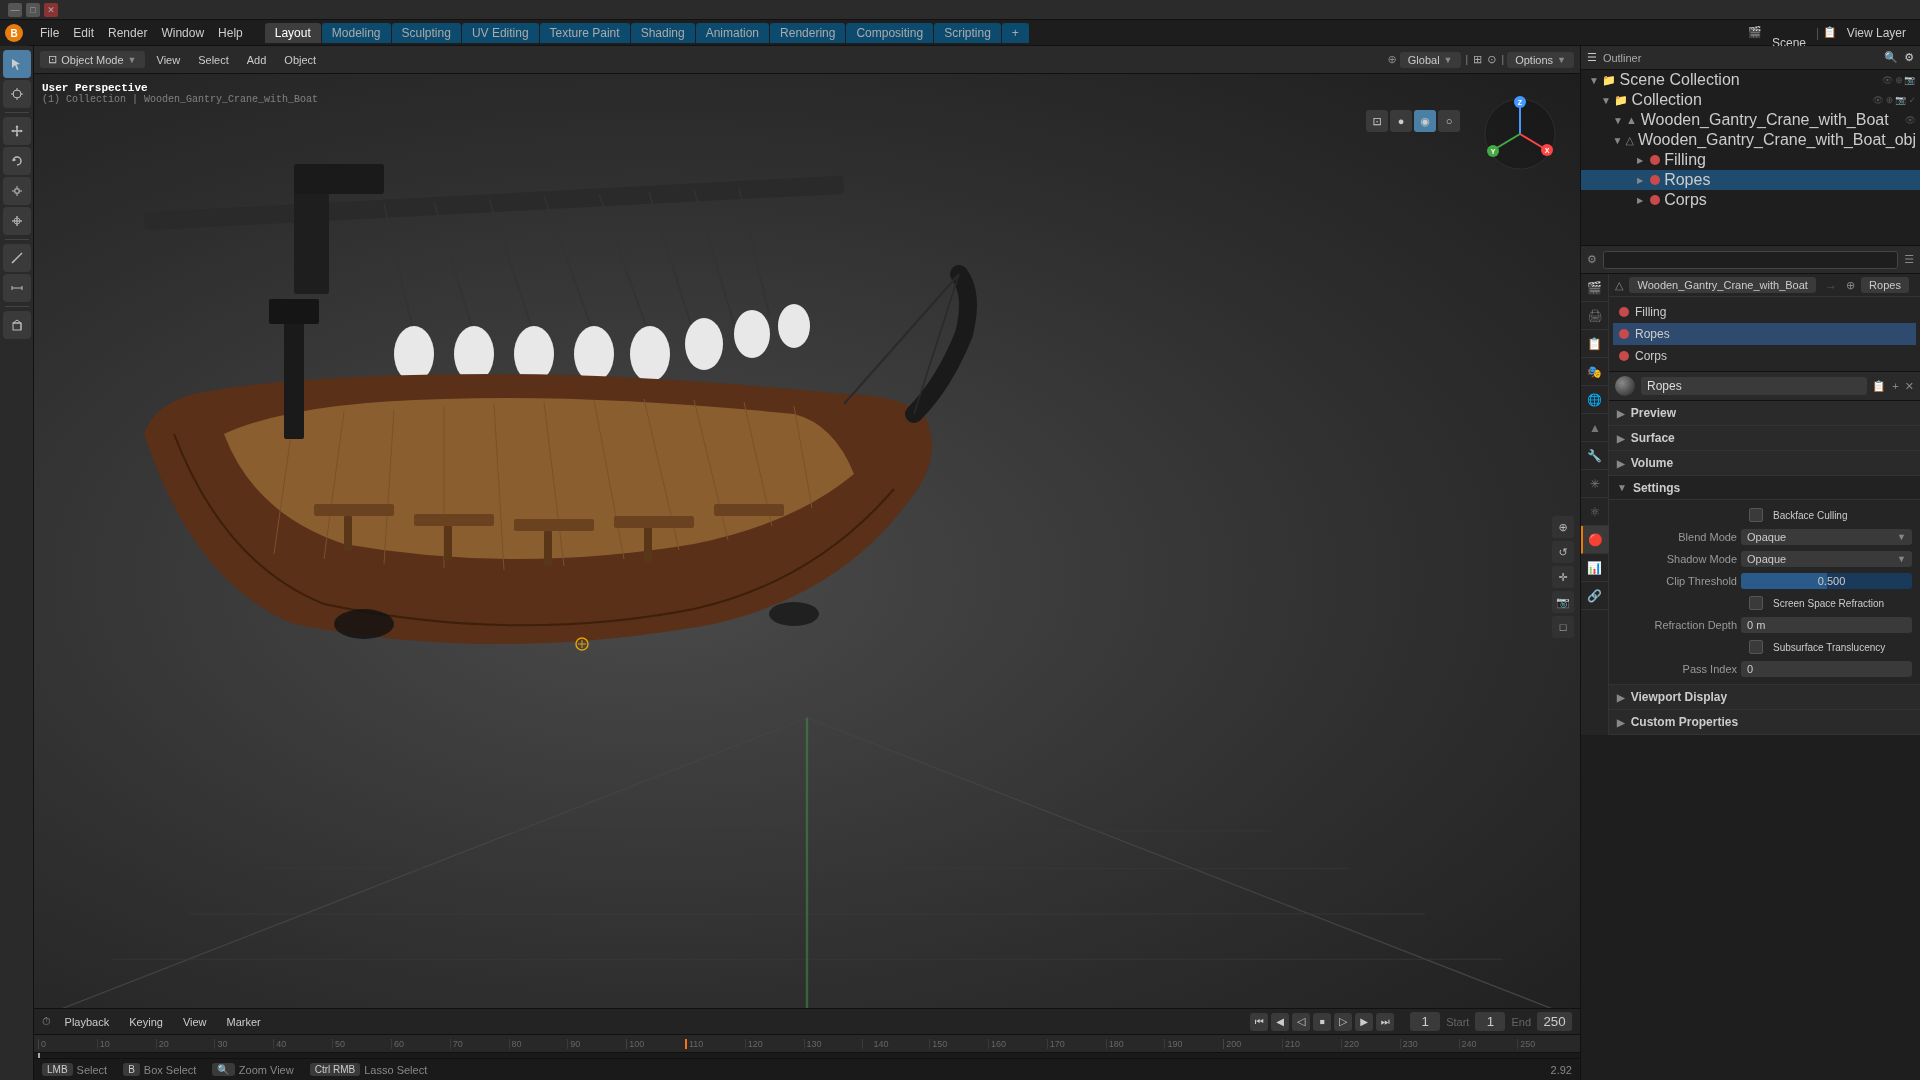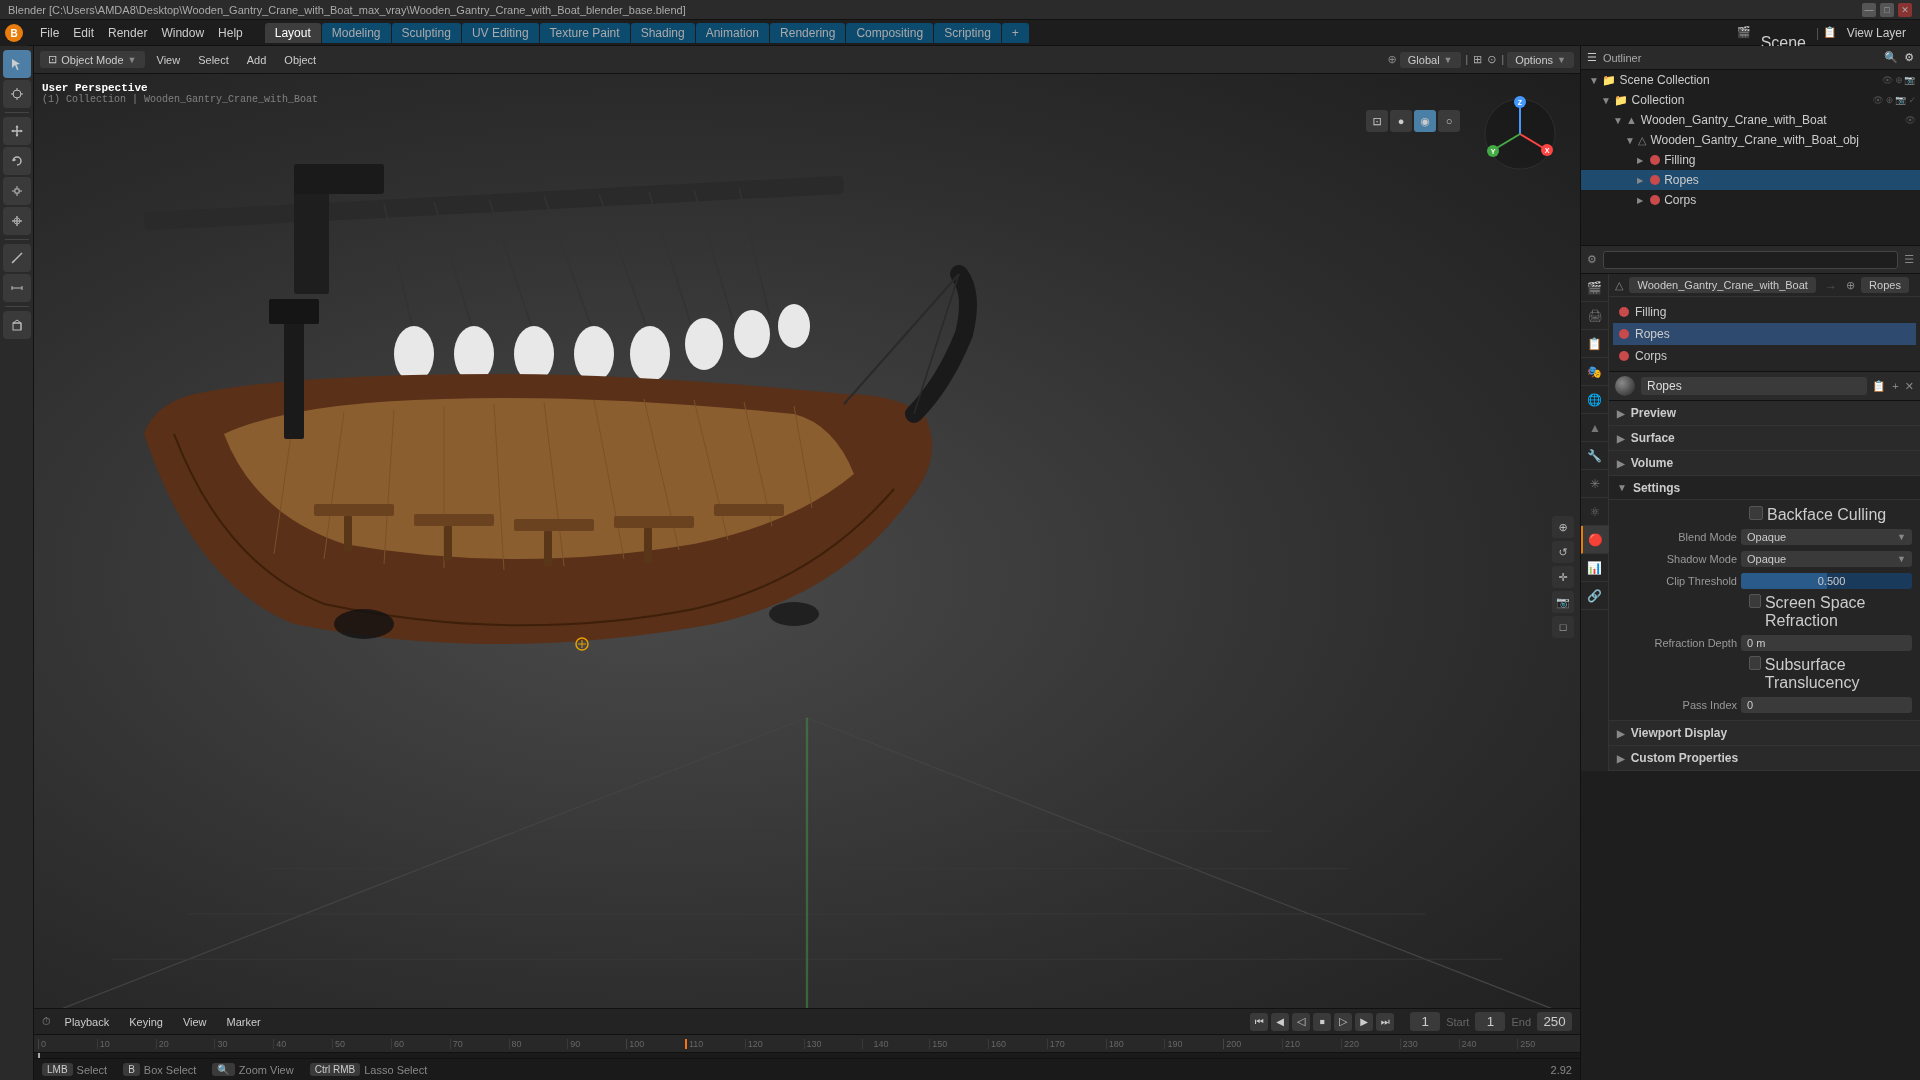--- a/index.html
+++ b/index.html
@@ -71,21 +71,21 @@
     }
     .workspace-tab.active {
       background: #3d3d3d;
       color: #fff;
     }
 
     .top-right-icons {
       display: flex; align-items: center; gap: 4px; padding: 0 8px;
     }
     .scene-label {
-      color: #ccc; font-size: 16px; padding: 0 6px; margin-top: 21px;
+      color: #ccc; font-size: 12px; padding: 0 6px; margin-top: 21px;
     }
     .view-layer-label {
       color: #ccc; font-size: 12px; padding: 0 6px;
     }
 
     
     #main-area {
       display: flex;
       height: calc(1080px - 20px - 26px);
     }
@@ -203,21 +203,21 @@
     .tree-item {
       display: flex; align-items: center;
       padding: 2px 4px;
       cursor: pointer;
       height: 20px;
     }
     .tree-item.selected { background: #1f4c6e; }
     .tree-indent { display: inline-block; }
     .tree-arrow { color: #888; margin-right: 3px; font-size: 10px; }
     .tree-icon { margin-right: 4px; font-size: 11px; }
-    .tree-label { font-size: 12px; }
+    .tree-label { font-size: 16px; }
 
     
     #properties-panel {
       flex: 1;
       overflow-y: auto;
       background: #1e1e1e;
     }
 
     
     #material-slots {
@@ -292,23 +292,23 @@
       color: #ccc;
     }
     .prop-checkbox {
       width: 14px; height: 14px;
       background: #3a3a3a;
       border: 1px solid #555;
       border-radius: 2px;
       margin-right: 4px;
     }
     .prop-check-row {
-      display: flex; align-items: flex-start;
+      display: flex; align-items: center;
       padding: 2px 8px; padding-left: 140px;
-      font-size: 16px; color: #ccc;
+      gap: 6px; font-size: 10px; color: #ccc;
       min-height: 22px;
     }
 
     
     #viewport-right-icons {
       position: absolute;
       right: 6px;
       top: 50%;
       transform: translateY(-50%);
       display: flex;
@@ -427,21 +427,20 @@
     }
     .object-name-btn {
       background: #3a3a3a; border-radius: 3px;
       padding: 2px 8px; font-size: 11px; color: #ccc; cursor: pointer;
     }
   </style>
 </head>
 <body>
 
 <div id="title-bar">
-  <span class="title-text">Blender [C:\Users\AMDA8\Desktop\Wooden_Gantry_Crane_with_Boat_max_vray\Wooden_Gantry_Crane_with_Boat_blender_base.blend]</span>
   <div class="win-controls">
     <div class="win-btn">—</div>
     <div class="win-btn">□</div>
     <div class="win-btn" style="background:#8a3333;">✕</div>
   </div>
 </div>
 
 <div id="top-bar">
   <div class="blender-logo">
     <svg width="20" height="20" viewBox="0 0 20 20">

